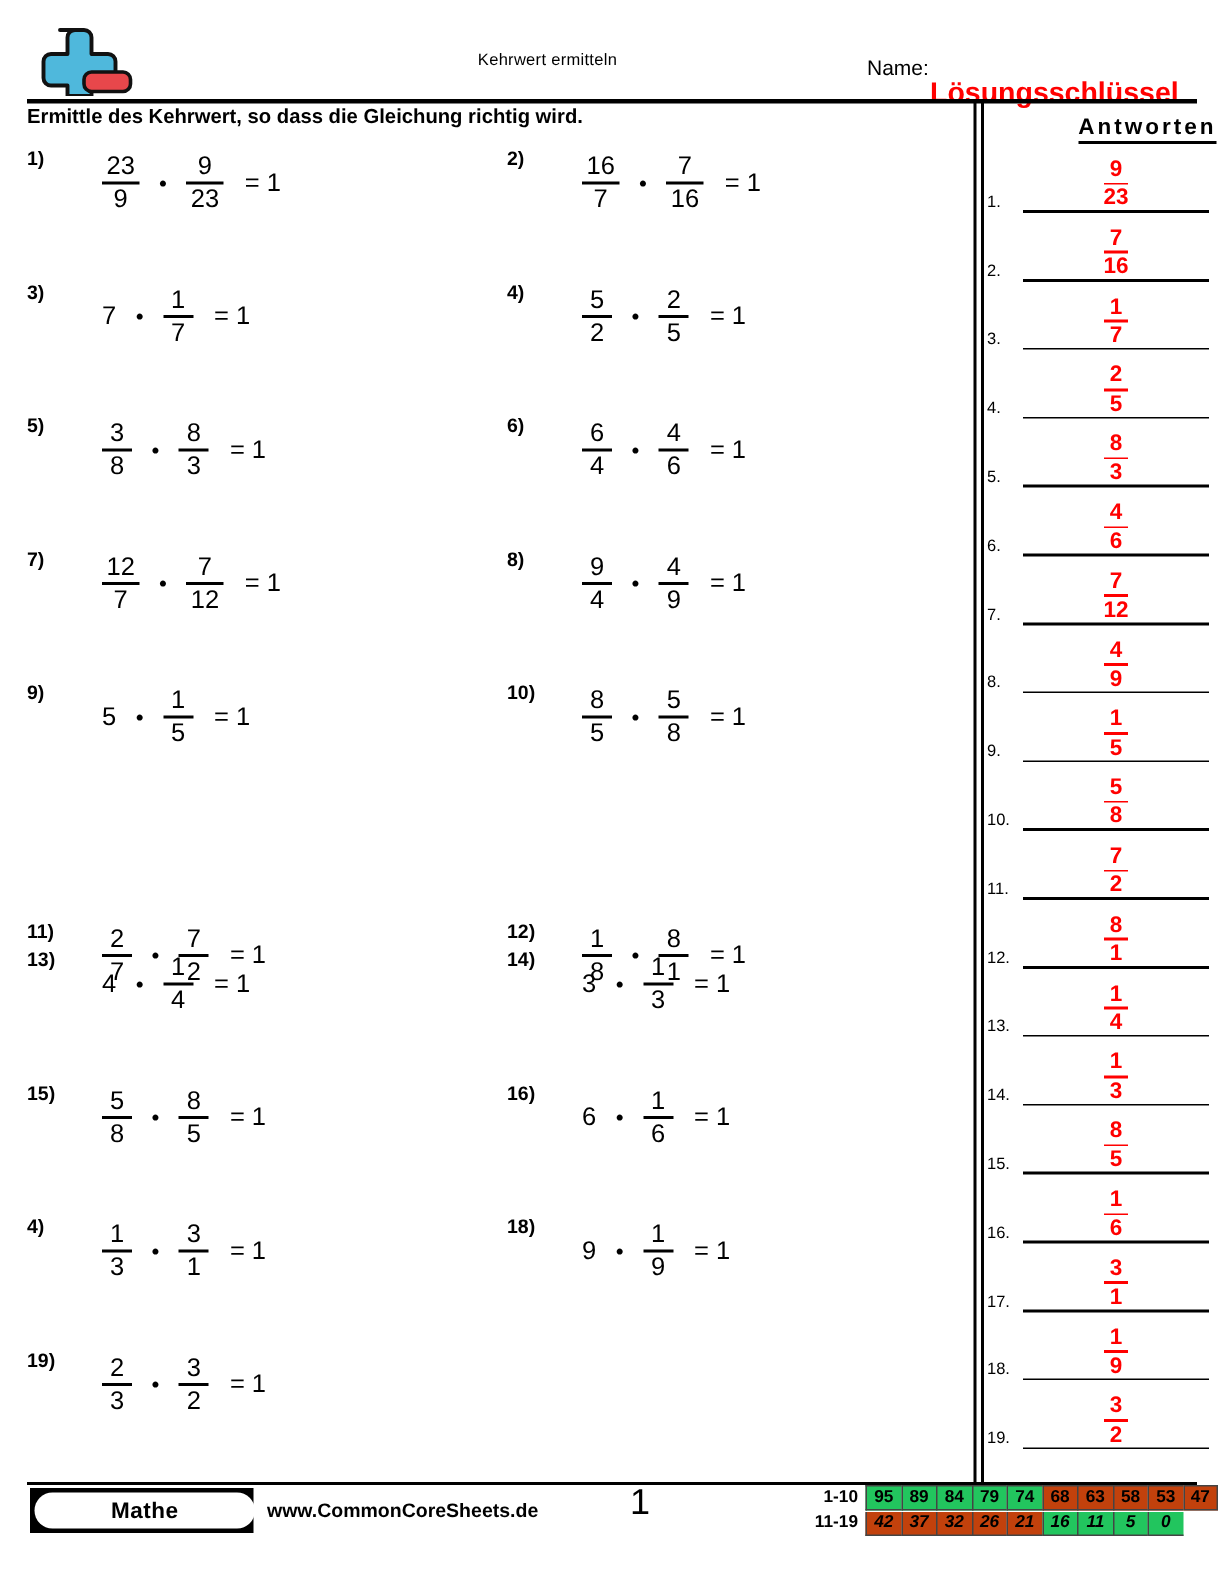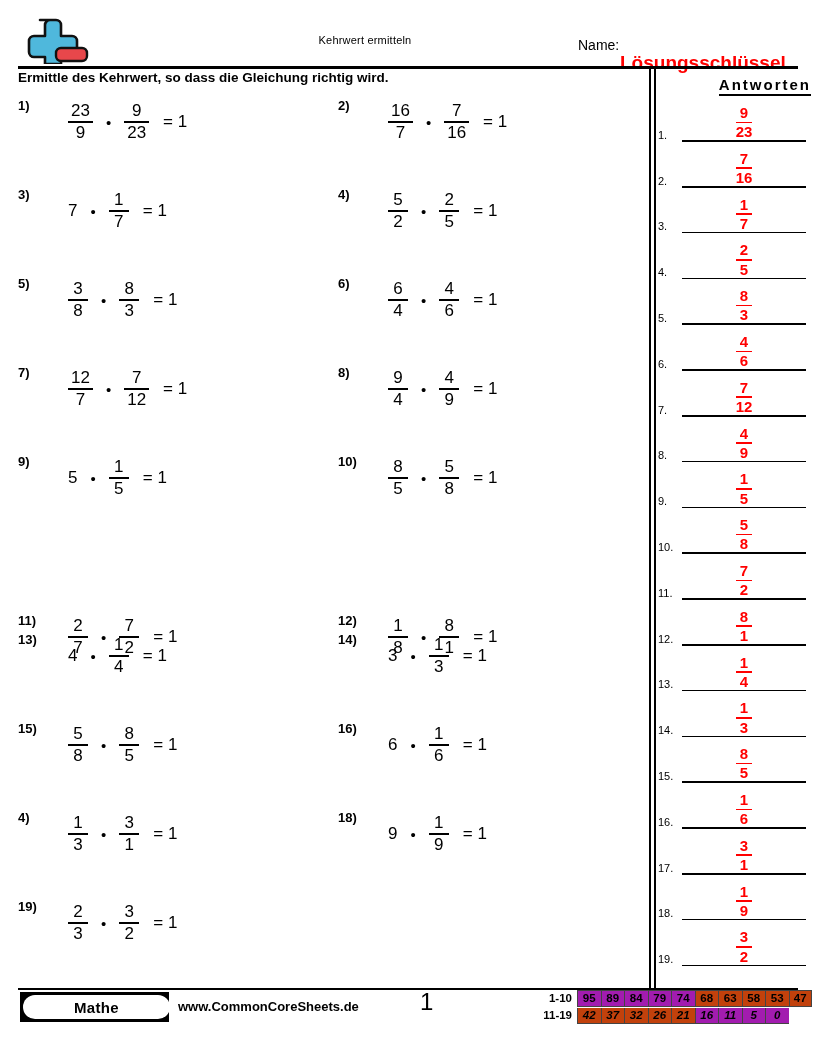--- a/index.html
+++ b/index.html
@@ -280,21 +280,21 @@
   }
   .scell {
     width: 23.5px;
     border: 1px solid #444;
     border-right: none;
     text-align: center;
     font-size: 11.5px;
     font-weight: bold;
     line-height: 15px;
     box-sizing: border-box;
-    background: #a21caf;
+    background: #22c55e;
   }
   .srow .scell:last-child { border-right: 1px solid #444; }
   .srow.r2 .scell { border-top: none; font-style: italic; }
   .scell.filled { background: #c2410c; }
   .scell.blank { border: none; background: transparent; }
 </style>
 </head>
 <body>
 
 <div class="header">

